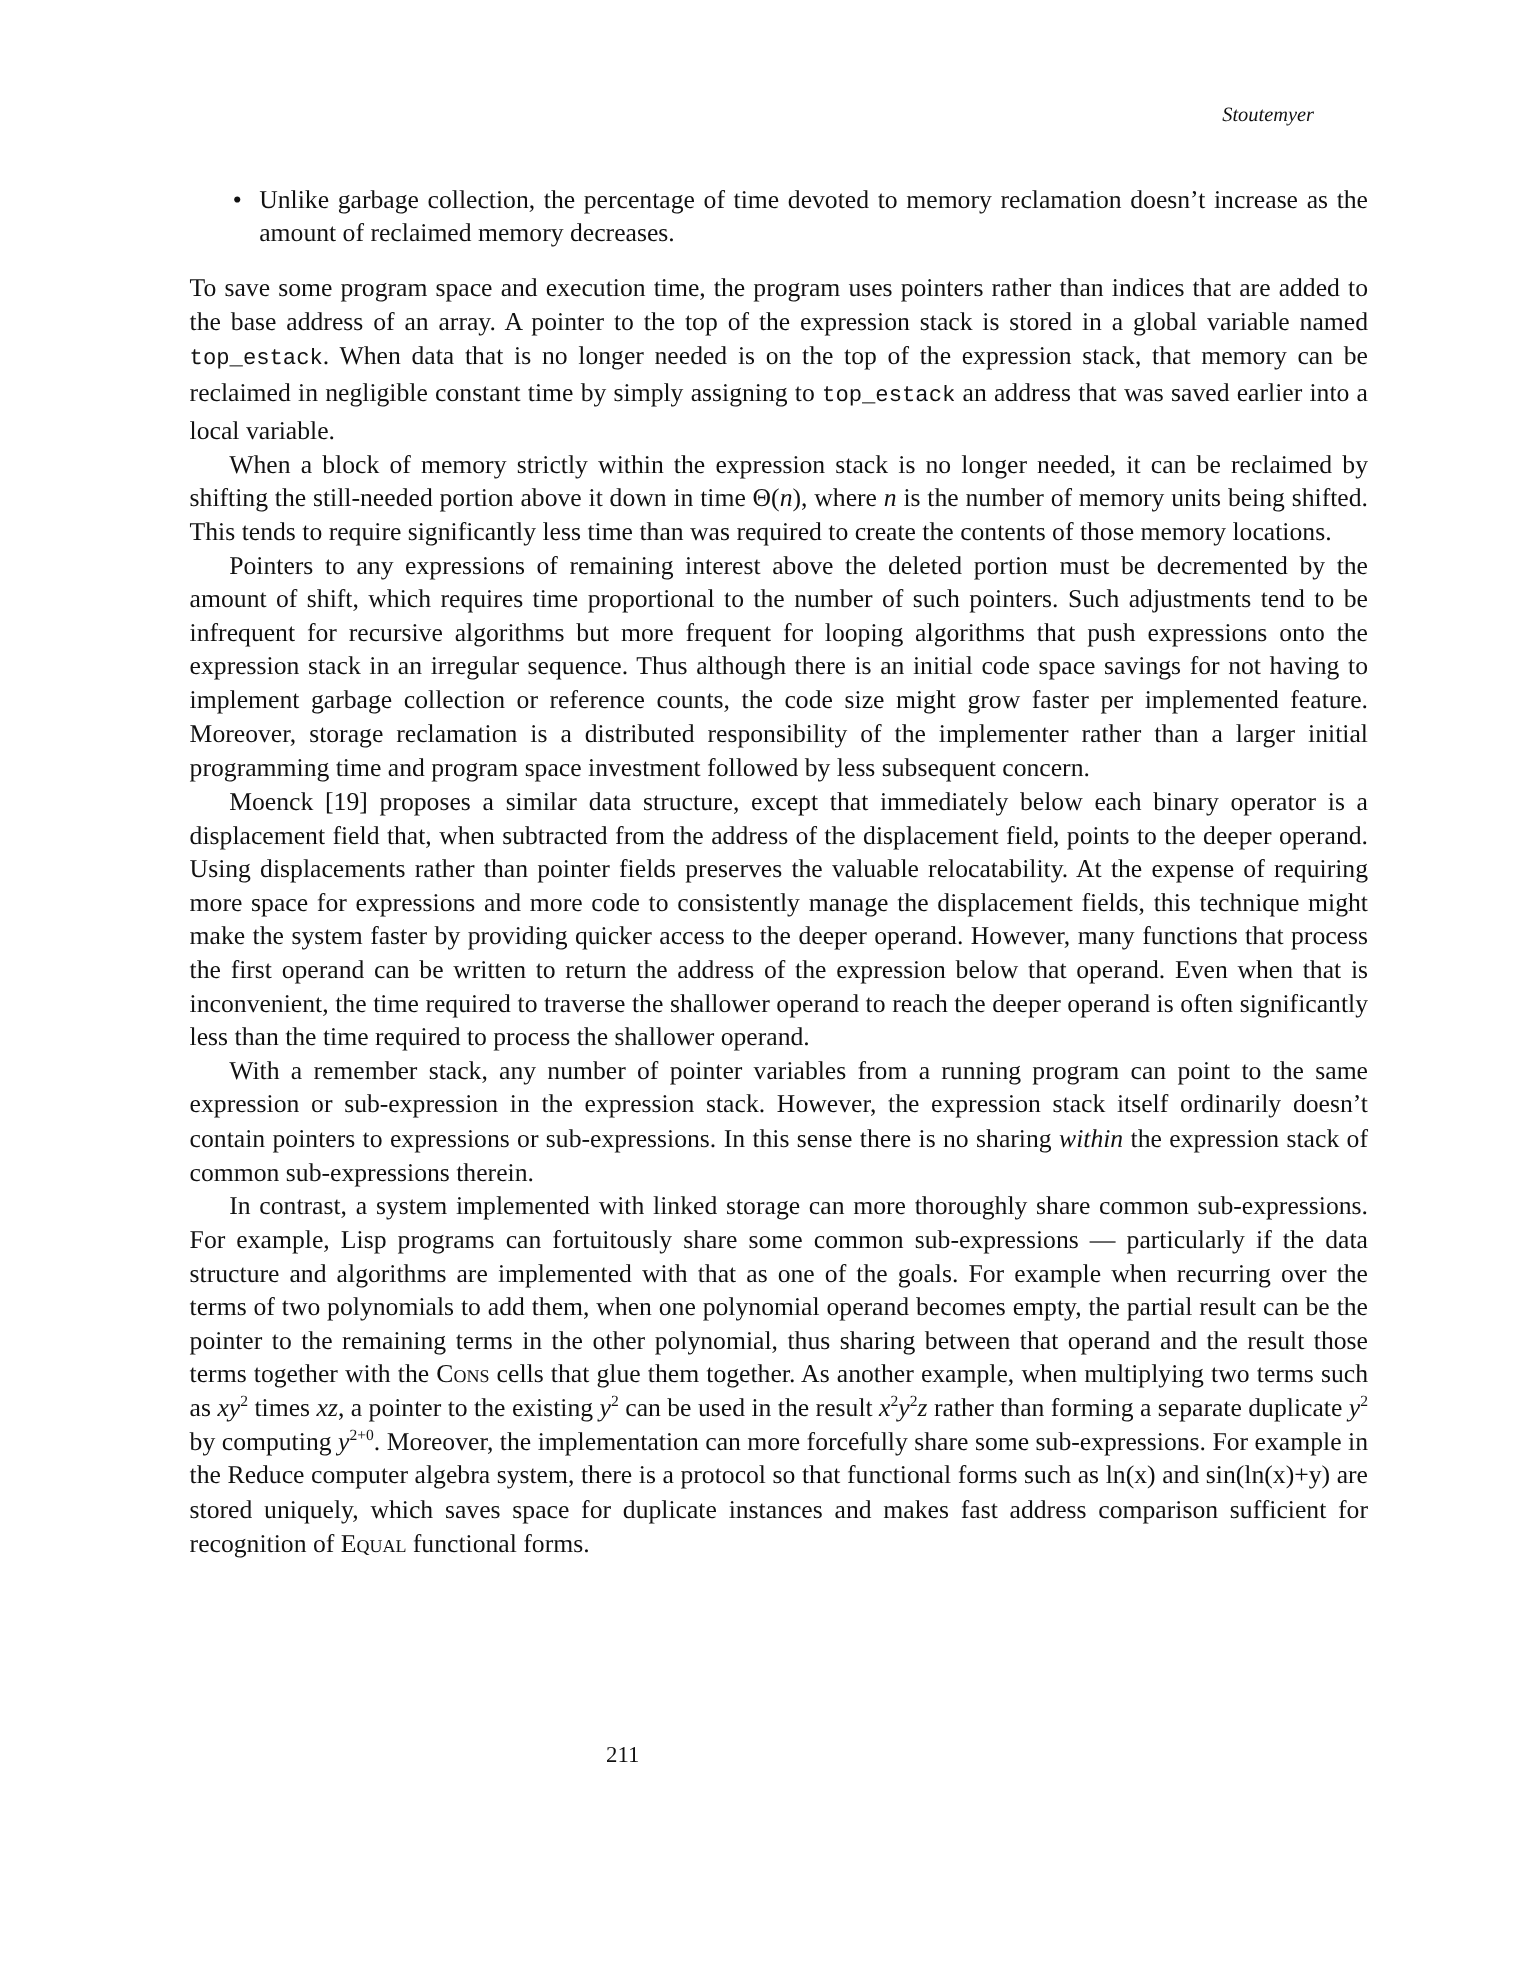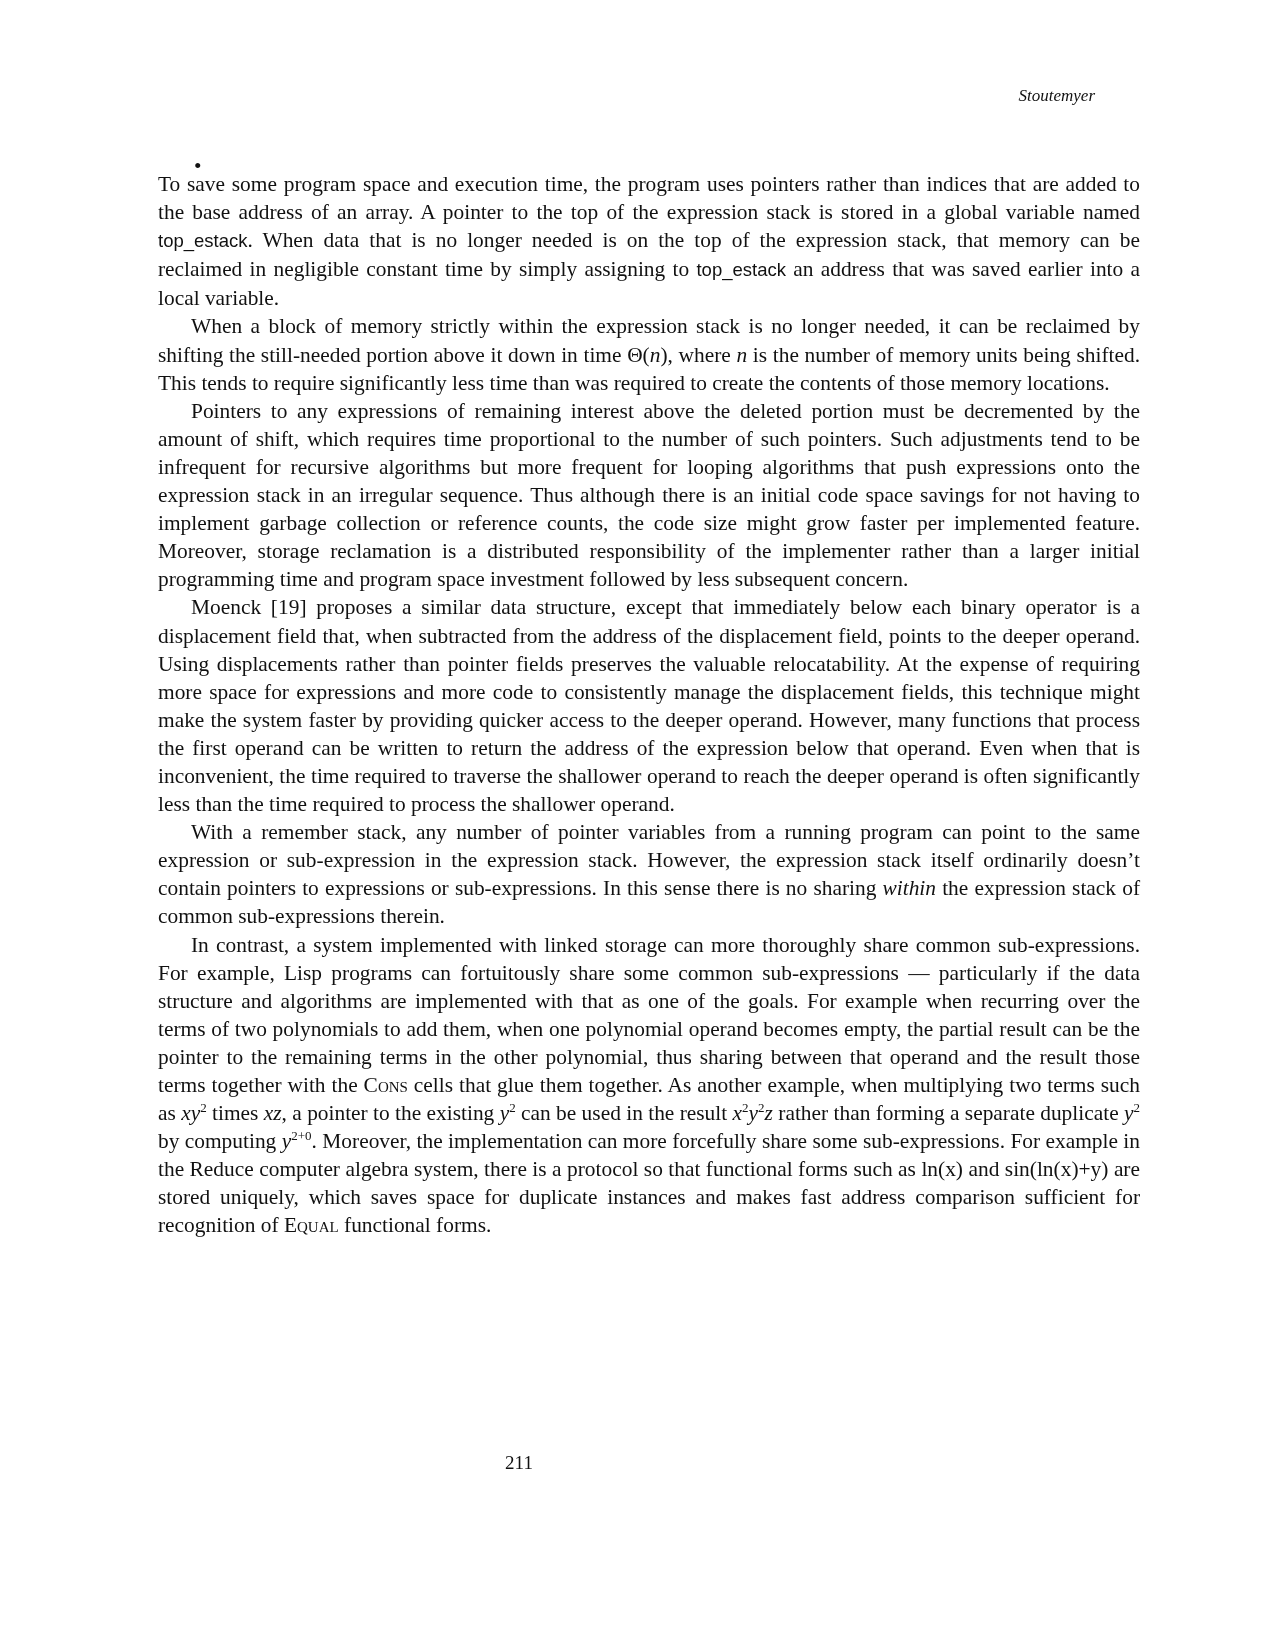--- a/index.html
+++ b/index.html
@@ -8,36 +8,37 @@
   .page { position: absolute; left: 0; top: 0; width: 1275px; height: 1650px; }
   .running-head { position: absolute; top: 86px; right: 180px; font-style: italic;
                   font-size: 17px; font-family: "Liberation Serif", serif; }
   .content { position: absolute; left: 158px; top: 152px; width: 982px;
              font-family: "Liberation Serif", serif; font-size: 21.4px; line-height: 28.1px;
              text-align: justify; }
   .bullet { position: relative; padding-left: 58px; margin: 0 0 18px 0; }
   .bullet .dot { position: absolute; left: 36px; top: 0; }
   p { margin: 0; }
   p.indent { text-indent: 33px; }
-  code, .tt { font-family: Liberation Sans, sans-serif; font-size: 18.5px; }
+  code, .tt { font-family: Liberation Mono, monospace; font-size: 18.5px; }
   .sc { font-variant: small-caps; }
   i.m { font-style: italic; }
   sup { font-size: 13px; line-height: 0; vertical-align: 8px; }
   .page-number { position: absolute; top: 1452px; left: 0; width: 1038px; text-align: center;
                  font-family: "Liberation Serif", serif; font-size: 19px; }
 </style>
 </head>
 <body>
 
 <div class="page">
   <div class="running-head">Stoutemyer</div>
 
   <div class="content">
     <div class="bullet">
       <span class="dot">•</span>
+      <span>Unlike garbage collection, the percentage of time devoted to memory reclamation doesn’t increase as the amount of reclaimed memory decreases.</span>
     </div>
 
     <p><span>To save some program space and execution time, the program uses pointers rather than indices that are added to the base address of an array.  A pointer to the top of the expression stack is stored in a global variable named </span><code>top_estack</code><span>. When data that is no longer needed is on the top of the expression stack, that memory can be reclaimed in negligible constant time by simply assigning to </span><code>top_estack</code><span> an address that was saved earlier into a local variable.</span></p>
 
     <p class="indent"><span>When a block of memory strictly within the expression stack is no longer needed, it can be reclaimed by shifting the still-needed portion above it down in time Θ(</span><i class="m">n</i><span>), where </span><i class="m">n</i><span> is the number of memory units being shifted.  This tends to require significantly less time than was required to create the contents of those memory locations.</span></p>
 
     <p class="indent">Pointers to any expressions of remaining interest above the deleted portion must be decremented by the amount of shift, which requires time proportional to the number of such pointers.  Such adjustments tend to be infrequent for recursive algorithms but more frequent for looping algorithms that push expressions onto the expression stack in an irregular sequence. Thus although there is an initial code space savings for not having to implement garbage collection or reference counts, the code size might grow faster per implemented feature. Moreover, storage reclamation is a distributed responsibility of the implementer rather than a larger initial programming time and program space investment followed by less subsequent concern.</p>
 
     <p class="indent">Moenck [19] proposes a similar data structure, except that immediately below each binary operator is a displacement field that, when subtracted from the address of the displacement field, points to the deeper operand. Using displacements rather than pointer fields preserves the valuable relocatability. At the expense of requiring more space for expressions and more code to consistently manage the displacement fields, this technique might make the system faster by providing quicker access to the deeper operand. However, many functions that process the first operand can be written to return the address of the expression below that operand.  Even when that is inconvenient, the time required to traverse the shallower operand to reach the deeper operand is often significantly less than the time required to process the shallower operand.</p>
 

